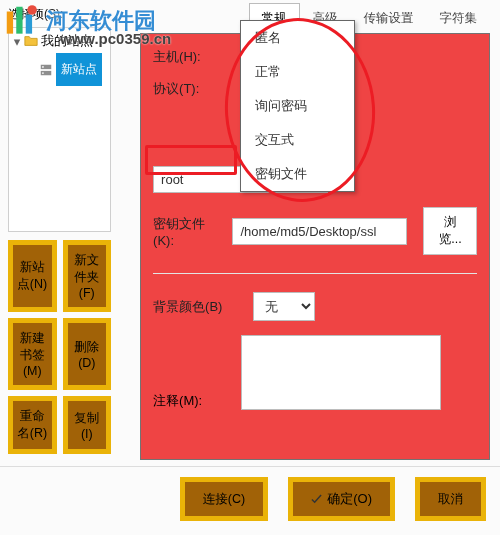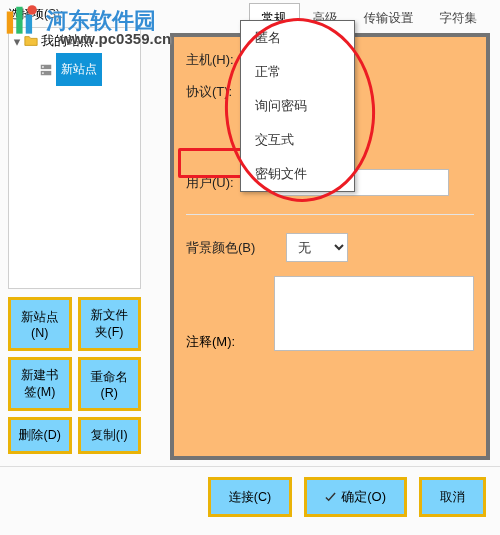--- a/index.html
+++ b/index.html
@@ -11,28 +11,28 @@
   .left-col { width: 180px; padding: 6px 8px 0 8px; display: flex; flex-direction: column; position: relative; }
   .left-col .label-select { font-size: 12px; }
   .site-tree { flex: 1; border: 1px solid #cfcfcf; background: #fff; margin-top: 4px; margin-bottom:8px; padding:4px 4px; }
   .tree-line { display: flex; align-items: center; gap: 3px; font-size: 12px; }
   .tree-ind { width: 8px; text-align: center; color:#666; }
   .tree-icon { width:14px; height:14px; display:inline-flex; align-items:center; justify-content:center; }
   .tree-icon svg { width:14px; height:14px; }
   .sel-site { background:#1093d8; color:#fff; padding:8px 5px; display:inline-block; font-size:12px; }
 
   .btn-grid { display: grid; grid-template-columns: 1fr 1fr; gap: 6px; padding: 0 0 6px 0; }
-  .btn-grid button, .footer button { background: #7dd3fc; border: 3px solid #eab308; padding: 7px 4px; font-size: 12.5px; cursor: pointer; }
+  .btn-grid button, .footer button { background: #a16207; border: 5px solid #eab308; padding: 7px 4px; font-size: 12.5px; cursor: pointer; }
 
   
   .right-col { flex:1; display:flex; flex-direction:column; padding: 0 10px 0 6px; }
   .tabs { display:flex; gap:0; margin-top:3px;justify-content:flex-end; }
   .tab { padding:6px 12px; font-size:12.5px; color:#444; border:1px solid transparent; cursor:pointer; }
   .tab.active { background:#fff; border:1px solid #bcbcbc; border-bottom:1px solid #fff; color:#000; }
-  .panel { border:4px solid #737373; background:#fdba74; flex:1; margin-top:-1px; padding:14px 12px; display:flex; flex-direction:column; gap:14px;margin-left:15px; }
+  .panel { border:1px solid #737373; background:#ef4444; flex:1; margin-top:-1px; padding:14px 12px; display:flex; flex-direction:column; gap:14px;margin-left:15px; }
 
   .form-row { display:flex; align-items:center; gap:10px; }
   .form-row .lab { width:78px; text-align:left; color:#222; font-size:13px; }
   .form-row input[type=text], .form-row select, .notes { border:1px solid #bcbcbc; background:#fff; padding:5px 7px; font-size:13px; color:#333; }
   .form-row input.user { width:175px; }
   .form-row input.keyfile { width:175px; }
   .form-row button.browse { margin-left:6px; padding:6px 10px; background:#fff; border:1px solid #c2c2c2; font-size:12.5px; cursor:pointer;}
   .sep { height:1px; background:#e4e4e4; margin:4px 0; }
   .form-row select.bg { width:62px; }
   .notes-row { display:flex; align-items:flex-end; gap:10px; }
@@ -45,21 +45,21 @@
 
   
   .dropdown-pop { position:absolute; left:240px; top:20px; width:115px; background:#fff; border:1px solid #666; box-shadow:2px 2px 4px rgba(0,0,0,.25); z-index:20;}
   .dropdown-pop .opt { padding:8px 14px; font-size:13px; color:#333; }
   .dropdown-pop .opt + .opt { }
 
   
   .ellipse { position:absolute; left:225px; top:18px; width:150px; height:184px; border:3px solid #ec1c24; border-radius:50%; transform:rotate(-4deg); z-index:30; pointer-events:none;}
 
   
-  .footer { border-top:1px solid #ddd; margin-top:6px; padding:10px 14px; display:flex; gap:12px; justify-content:flex-end; }
+  .footer { border-top:1px solid #ddd; margin-top:6px; padding:10px 14px; display:flex; gap:20px; justify-content:flex-end; }
   .footer button { padding:8px 18px; }
   .footer .ok { display:flex; align-items:center; gap:5px;text-align:right; }
   .footer .ok svg { width:11px; height:11px; }
 
   
   .watermark { position:absolute; z-index:50; pointer-events:none; display:flex; align-items:center; gap:6px; font-weight:700; }
   .wm1 { left:2px; top:2px; }
   .wm-icon { width:38px; height:38px; }
   .wm-text { color:#348dd4; font-size:22px; font-family:"SimHei","Microsoft YaHei"; font-weight:800; text-shadow:0 0 3px #fff; }
   .wm-url { position:absolute; left:60px; top:30px; font-size:15px; font-weight:700; color:#444; z-index:50; text-shadow:0 0 2px #fff; }
@@ -109,22 +109,22 @@
               <circle cx="4.5" cy="11.5" r="1" fill="#fff"></circle>
             </svg>
         </span>
         <span class="sel-site">新站点</span>
       </div>
     </div>
     <div class="btn-grid">
       <button>新站点(N)</button>
       <button>新文件夹(F)</button>
       <button>新建书签(M)</button>
+      <button>删除(D)</button>
       <button>重命名(R)</button>
-      <button>删除(D)</button>
       <button>复制(I)</button>
     </div>
   </div>
 
   <div class="right-col">
     <div class="tabs">
       <div class="tab active">常规</div>
       <div class="tab">高级</div>
       <div class="tab">传输设置</div>
       <div class="tab">字符集</div>
@@ -134,22 +134,26 @@
         <span class="lab">主机(H):</span>
       </div>
       <div class="form-row">
         <span class="lab">协议(T):</span>
       </div>
       <div style="height:26px;"></div>
       <div class="form-row login-type-wrap">
         <div class="red-box"></div>
       </div>
       <div class="form-row">
-        <span class="lab">用户(U):</span>
         <input class="user" type="text" value="root" style="">
+      </div>
+      <div class="form-row">
+        <span class="lab">密钥文件(K):</span>
+        <input class="keyfile" type="text" value="/home/md5/Desktop/ssl" style="">
+        <button class="browse">浏览...</button>
       </div>
       <div class="sep"></div>
       <div class="form-row">
         <span class="lab" style="width:90px;">背景颜色(B)</span>
         <select class="bg">
           <option>无</option>
         </select>
       </div>
       <div class="notes-row">
         <span class="lab">注释(M):</span>

